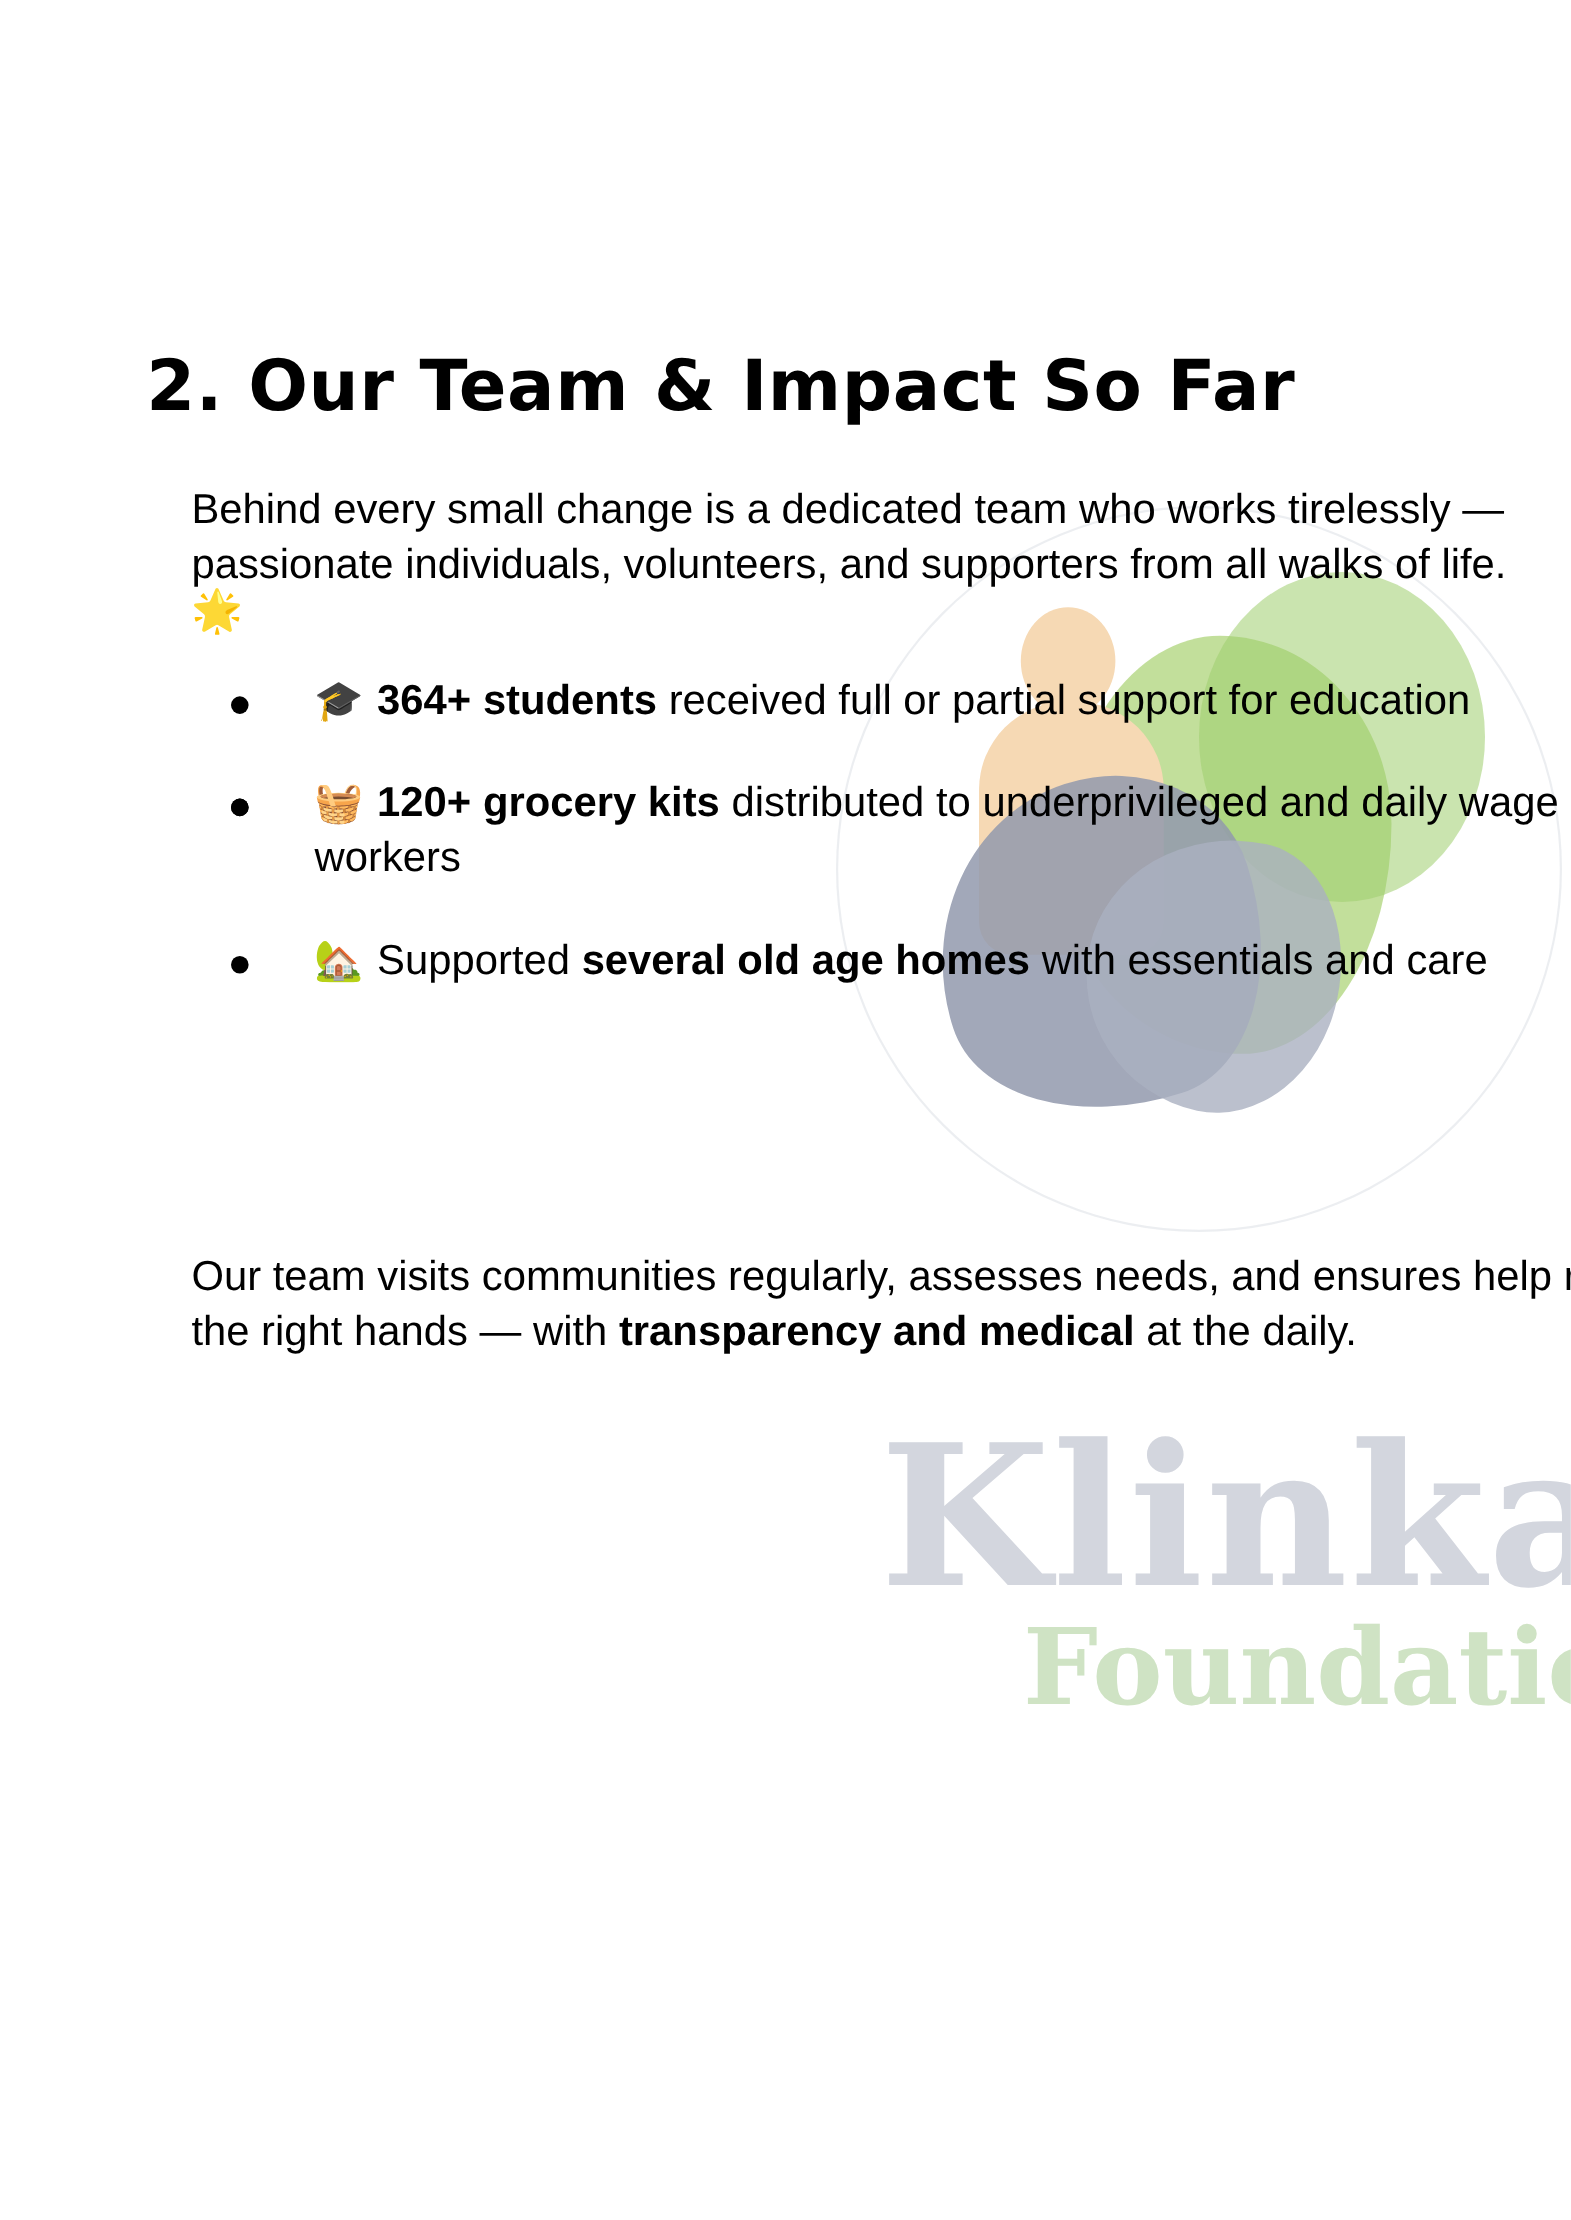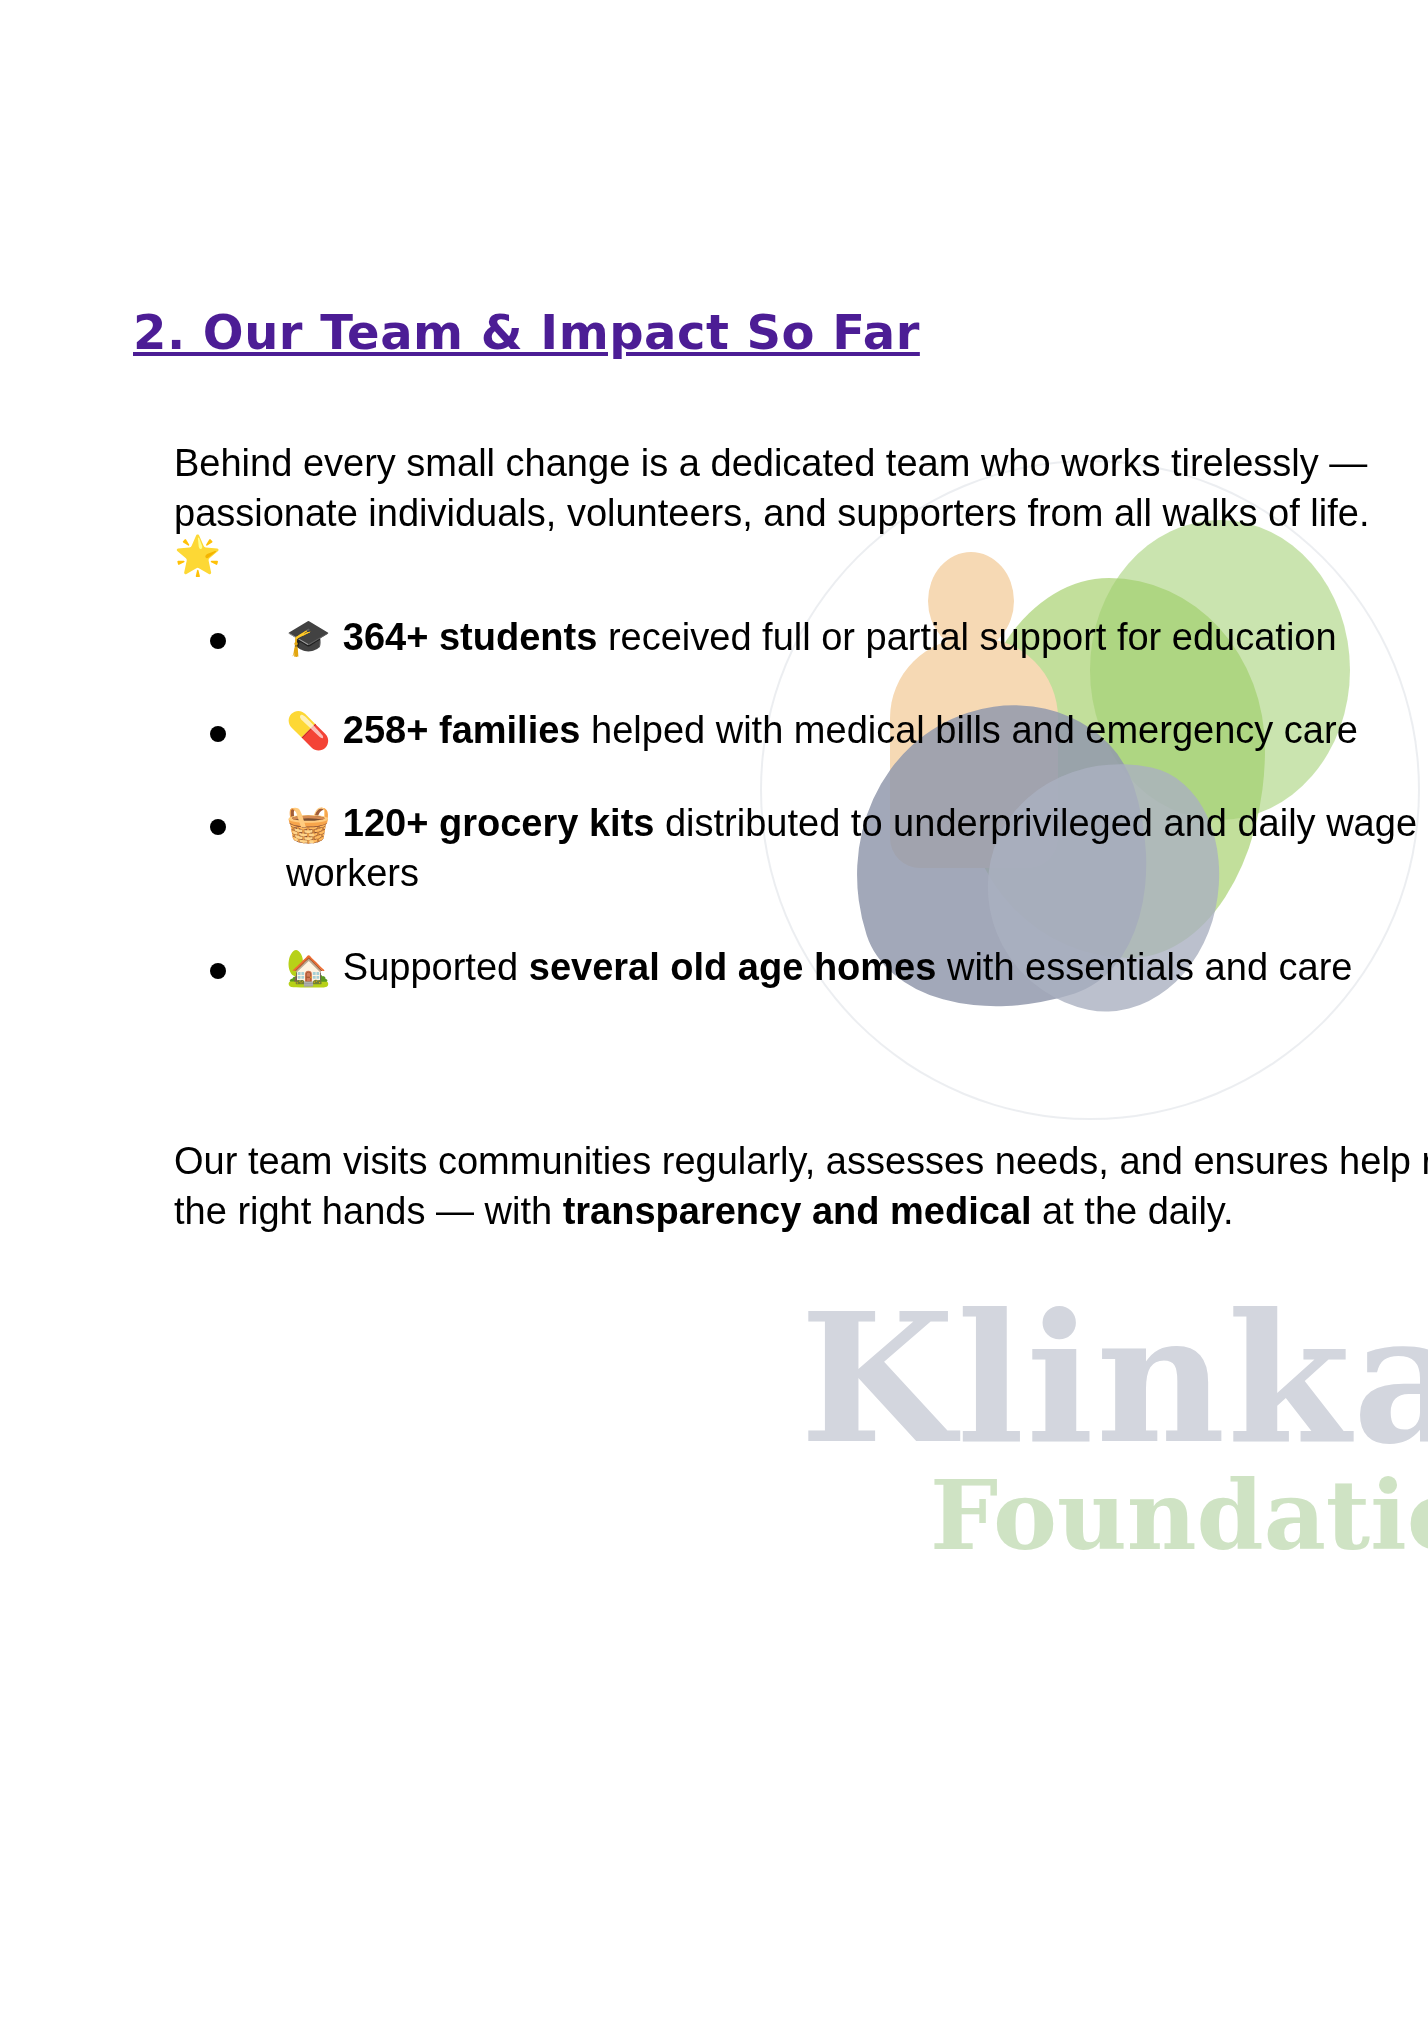--- a/index.html
+++ b/index.html
@@ -120,26 +120,25 @@
   
   .content {
     position: relative;
     z-index: 2;
   }
   .page-title {
     position: absolute;
     left: 133px;
     top: 272px;
     font-family: "DejaVu Sans", sans-serif;
-    font-size: 48px;
+    font-size: 64px;
     font-weight: 700;
     letter-spacing: 0.5px;
-    color: #4c1d95;
-    white-space: nowrap;
-    text-decoration: underline;
+    color: #000000;
+    white-space: nowrap;
   }
 
   .intro-para {
     position: absolute;
     left: 174px;
     top: 400px;
     width: 1320px;
     font-size: 38px;
     line-height: 1.32;
     color: #000000;
@@ -244,23 +243,20 @@
 
     <li class="bullet-item">
       <span class="dot"></span>
       <span class="txt">
         <span class="emoji">🎓</span><b>364+ students</b><span> received full or partial support for education</span>
       </span>
     </li>
 
     <li class="bullet-item">
       <span class="dot"></span>
-      <span class="txt">
-        <span class="emoji">💊</span><b>258+ families</b><span> helped with medical bills and emergency care</span>
-      </span>
     </li>
 
     <li class="bullet-item">
       <span class="dot"></span>
       <span class="txt">
         <span class="emoji">🧺</span><b>120+ grocery kits</b><span> distributed to underprivileged and daily wage workers</span>
       </span>
     </li>
 
     <li class="bullet-item">

